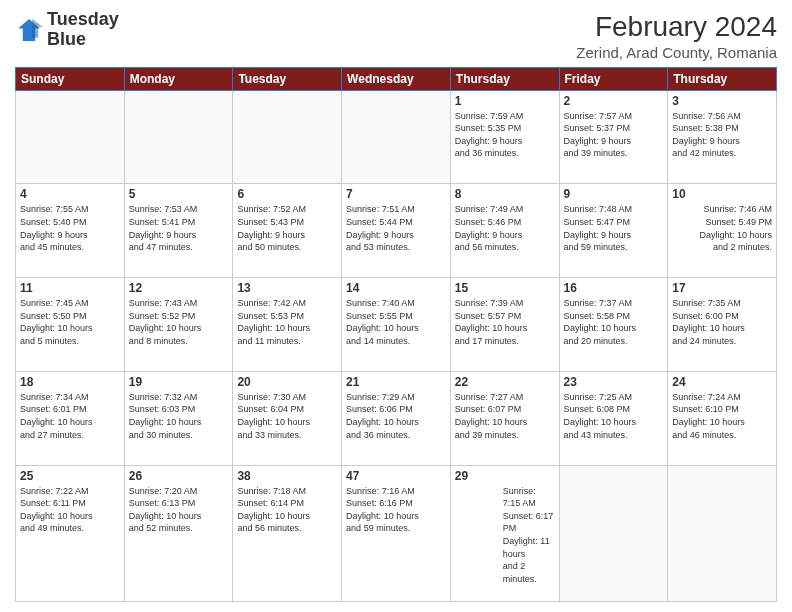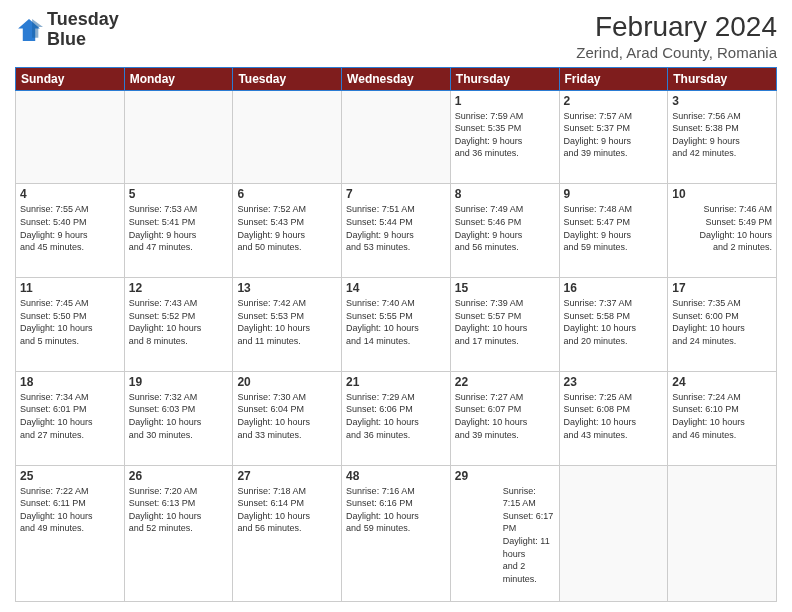--- a/index.html
+++ b/index.html
@@ -318,28 +318,28 @@
 and 49 minutes.</div>
           </td>
           <td>
             <span class="day-num">26</span>
             <div class="day-info" style="white-space: pre-line;">Sunrise: 7:20 AM
 Sunset: 6:13 PM
 Daylight: 10 hours
 and 52 minutes.</div>
           </td>
           <td>
-            <span class="day-num">27</span>
+            <span class="day-num">38</span>
             <div class="day-info" style="white-space: pre-line;">Sunrise: 7:18 AM
 Sunset: 6:14 PM
 Daylight: 10 hours
 and 56 minutes.</div>
           </td>
           <td>
-            <span class="day-num">48</span>
+            <span class="day-num">47</span>
             <div class="day-info" style="white-space: pre-line;">Sunrise: 7:16 AM
 Sunset: 6:16 PM
 Daylight: 10 hours
 and 59 minutes.</div>
           </td>
           <td>
             <span class="day-num">29</span>
             <div class="day-info" style="white-space: pre-line; margin-left: 48px;">Sunrise: 7:15 AM
 Sunset: 6:17 PM
 Daylight: 11 hours

